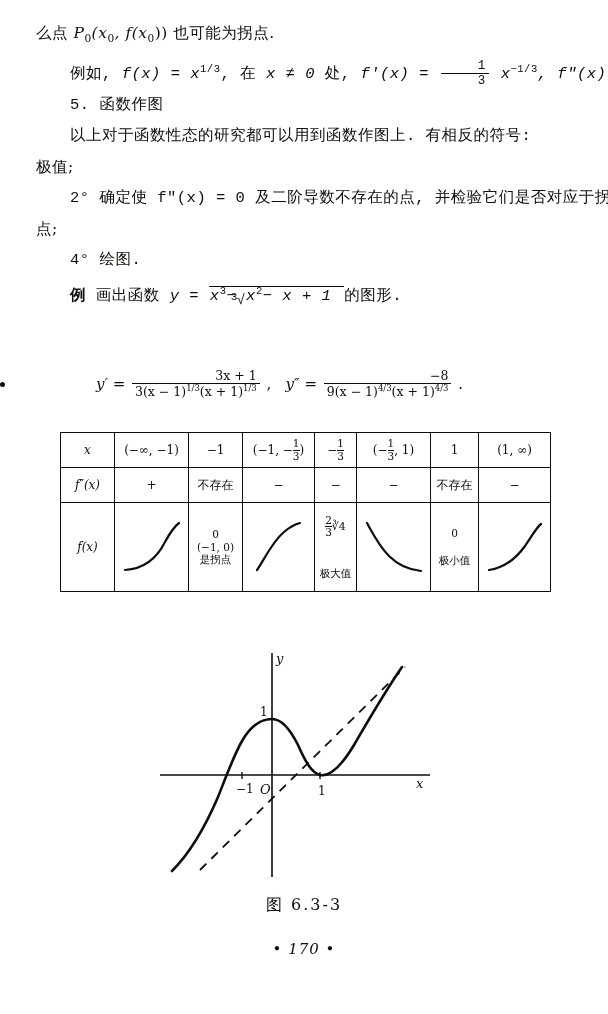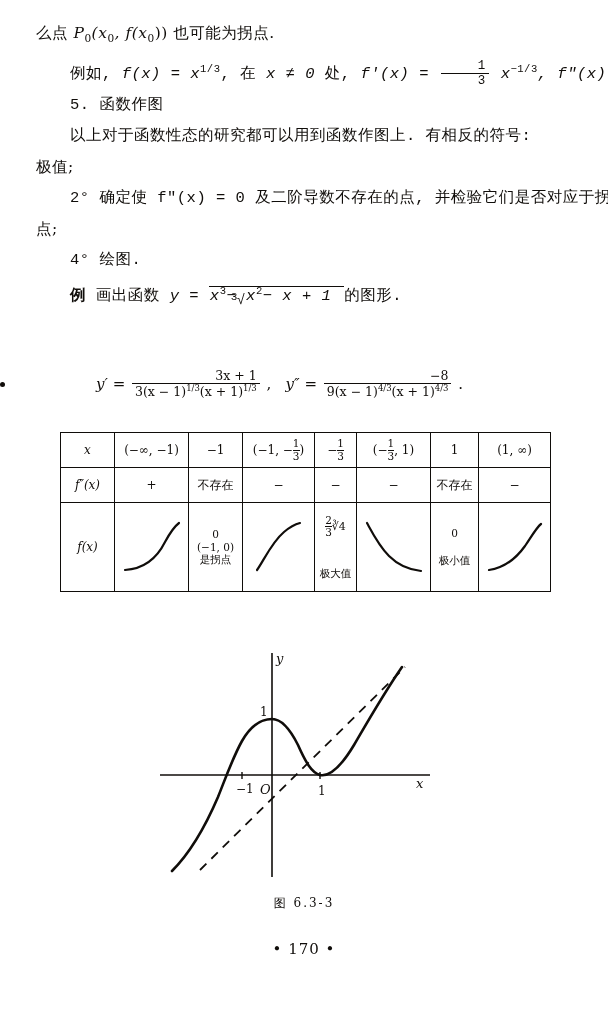--- a/index.html
+++ b/index.html
@@ -113,33 +113,33 @@
     top: 645px;
     width: 330px;
     height: 240px;
   }
   .fig-caption {
     position: absolute;
     left: 0;
     top: 895px;
     width: 608px;
     text-align: center;
-    font-size: 12px;
+    font-size: 16px;
     letter-spacing: 2px;
   }
   .page-number {
     position: absolute;
     left: 0;
     top: 940px;
     width: 608px;
     text-align: center;
     font-size: 15px;
     letter-spacing: 1px;
   }
-  .pn-inner { display: inline-block; }
+  .pn-inner { display: inline-block; font-style: italic; }
 </style>
 </head>
 <body>
 
 <div class="page">
 
   <div class="textblock">
 
     <p class="line">
       <span>么点</span>

